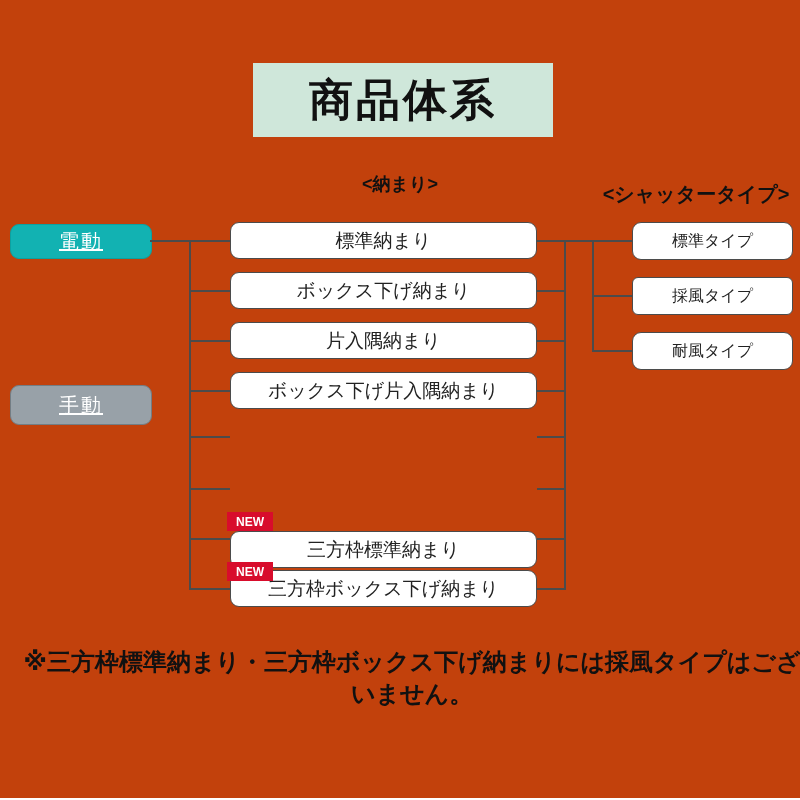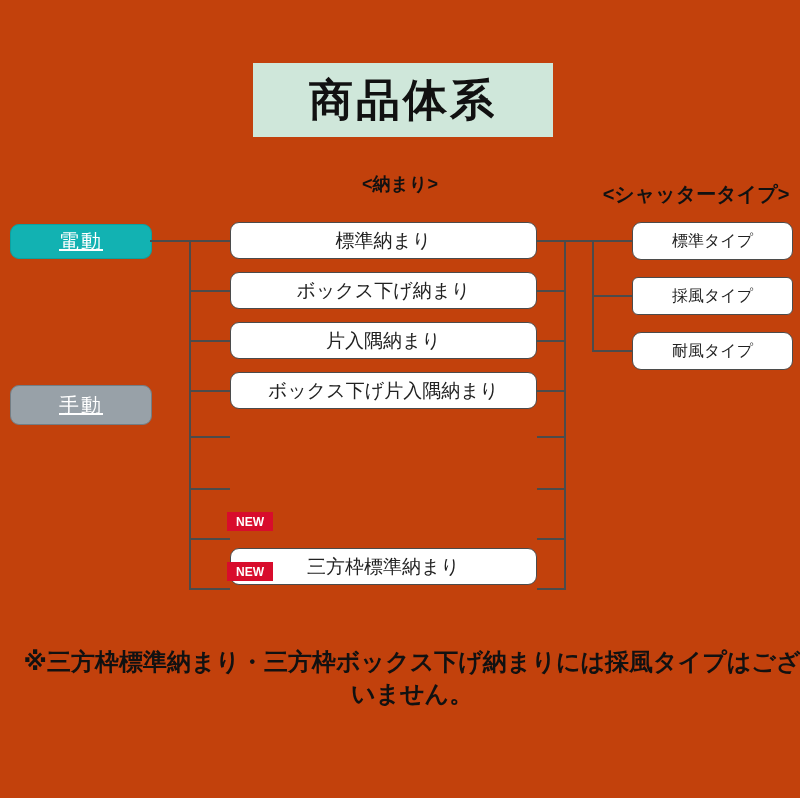--- a/index.html
+++ b/index.html
@@ -69,21 +69,22 @@
   <div class="line h" style="left:190px;top:390px;width:40px;"></div>
   <div class="line h" style="left:190px;top:436px;width:40px;"></div>
   <div class="line h" style="left:190px;top:488px;width:40px;"></div>
   <div class="line h" style="left:190px;top:538px;width:40px;"></div>
   <div class="line h" style="left:190px;top:588px;width:40px;"></div>
 
   <div class="ibox" style="top:222px;">標準納まり</div>
   <div class="ibox" style="top:272px;">ボックス下げ納まり</div>
   <div class="ibox" style="top:322px;">片入隅納まり</div>
   <div class="ibox" style="top:372px;">ボックス下げ片入隅納まり</div>
-  <div class="ibox" style="top:548px;text-align:center;">三方枠標準納まり</div>
+  <div class="ibox" style="top:531px;text-align:center;">三方枠標準納まり</div>
+  <div class="ibox" style="top:570px;">三方枠ボックス下げ納まり</div>
 
   <div class="new-badge" style="top:512px;">NEW</div>
   <div class="new-badge" style="top:562px;">NEW</div>
 
   <div class="line h" style="left:537px;top:240px;width:95px;"></div>
   <div class="line h" style="left:537px;top:290px;width:28px;"></div>
   <div class="line h" style="left:537px;top:340px;width:28px;"></div>
   <div class="line h" style="left:537px;top:390px;width:28px;"></div>
   <div class="line h" style="left:537px;top:436px;width:28px;"></div>
   <div class="line h" style="left:537px;top:488px;width:28px;"></div>

